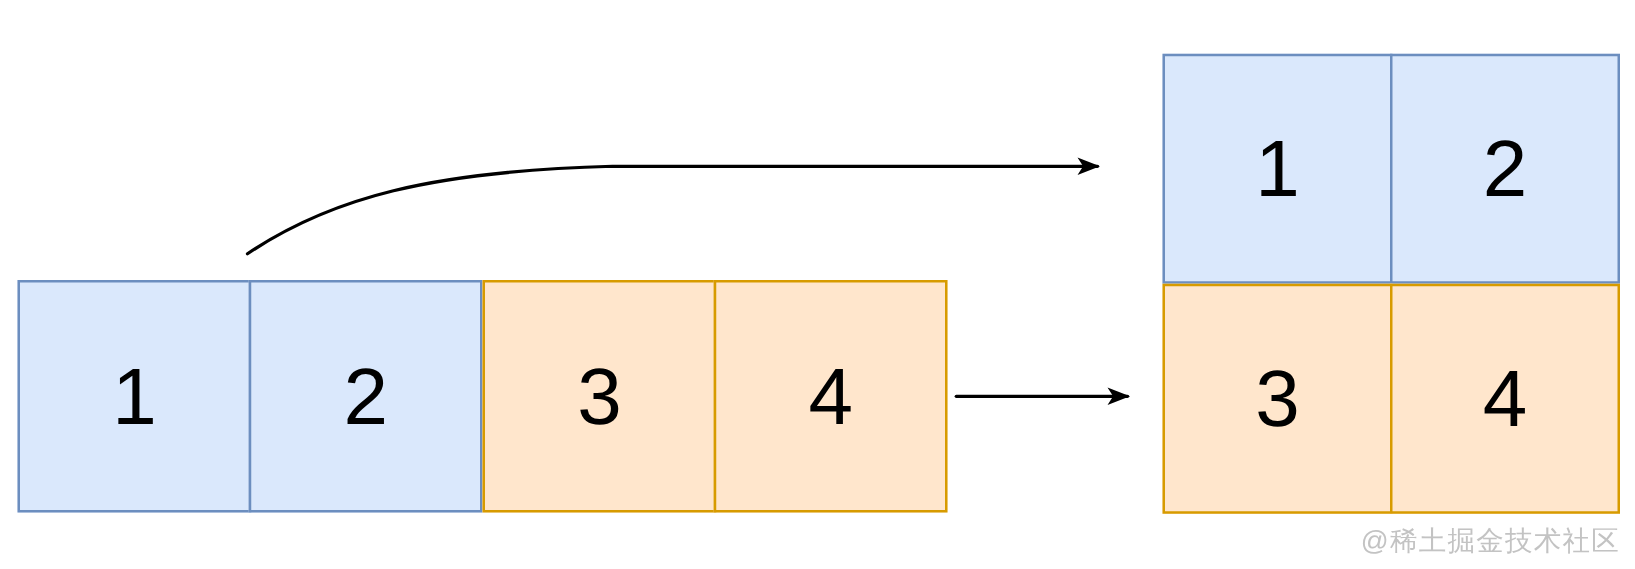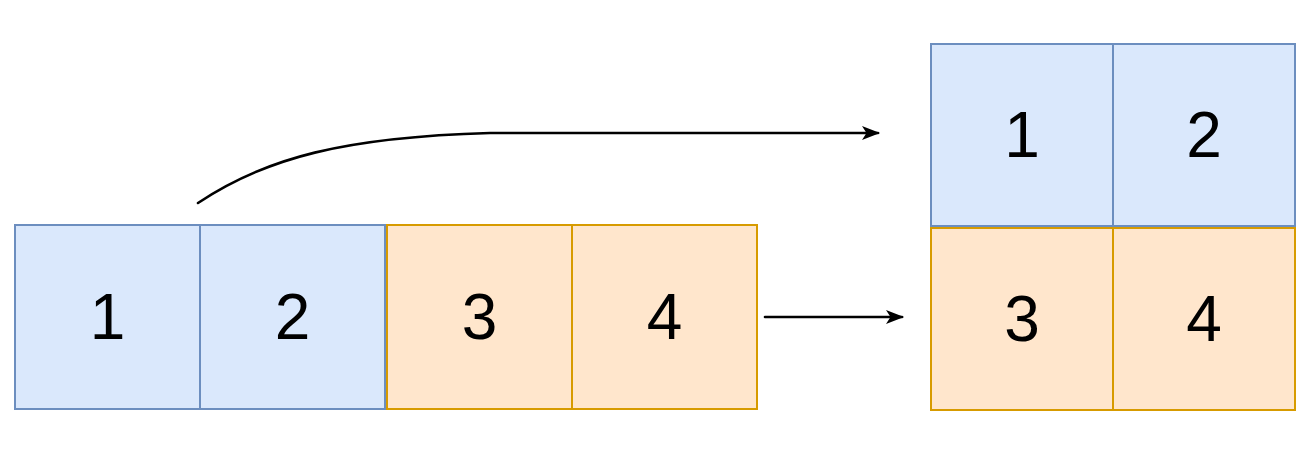--- a/index.html
+++ b/index.html
@@ -124,14 +124,15 @@
   <svg class="arrows-layer" width="1308" height="455" viewBox="0 0 1308 455" xmlns="http://www.w3.org/2000/svg">
     <defs>
       <marker id="arrowhead" markerUnits="userSpaceOnUse" markerWidth="20" markerHeight="16" refX="17" refY="8" orient="auto">
         <path d="M1,1 L19,8 L1,15 L5.5,8 Z" fill="#000000"></path>
       </marker>
     </defs>
     <path d="M 198 203 C 265 158, 345 137, 490 133 L 878 133" fill="none" stroke="#000000" stroke-width="2.6" stroke-linecap="round" marker-end="url(#arrowhead)"></path>
     <path d="M 765 317 L 902 317" fill="none" stroke="#000000" stroke-width="2.6" stroke-linecap="round" marker-end="url(#arrowhead)"></path>
   </svg>
 
+  <div class="watermark">@稀土掘金技术社区</div>
 
 </div>
 
 </body></html>

